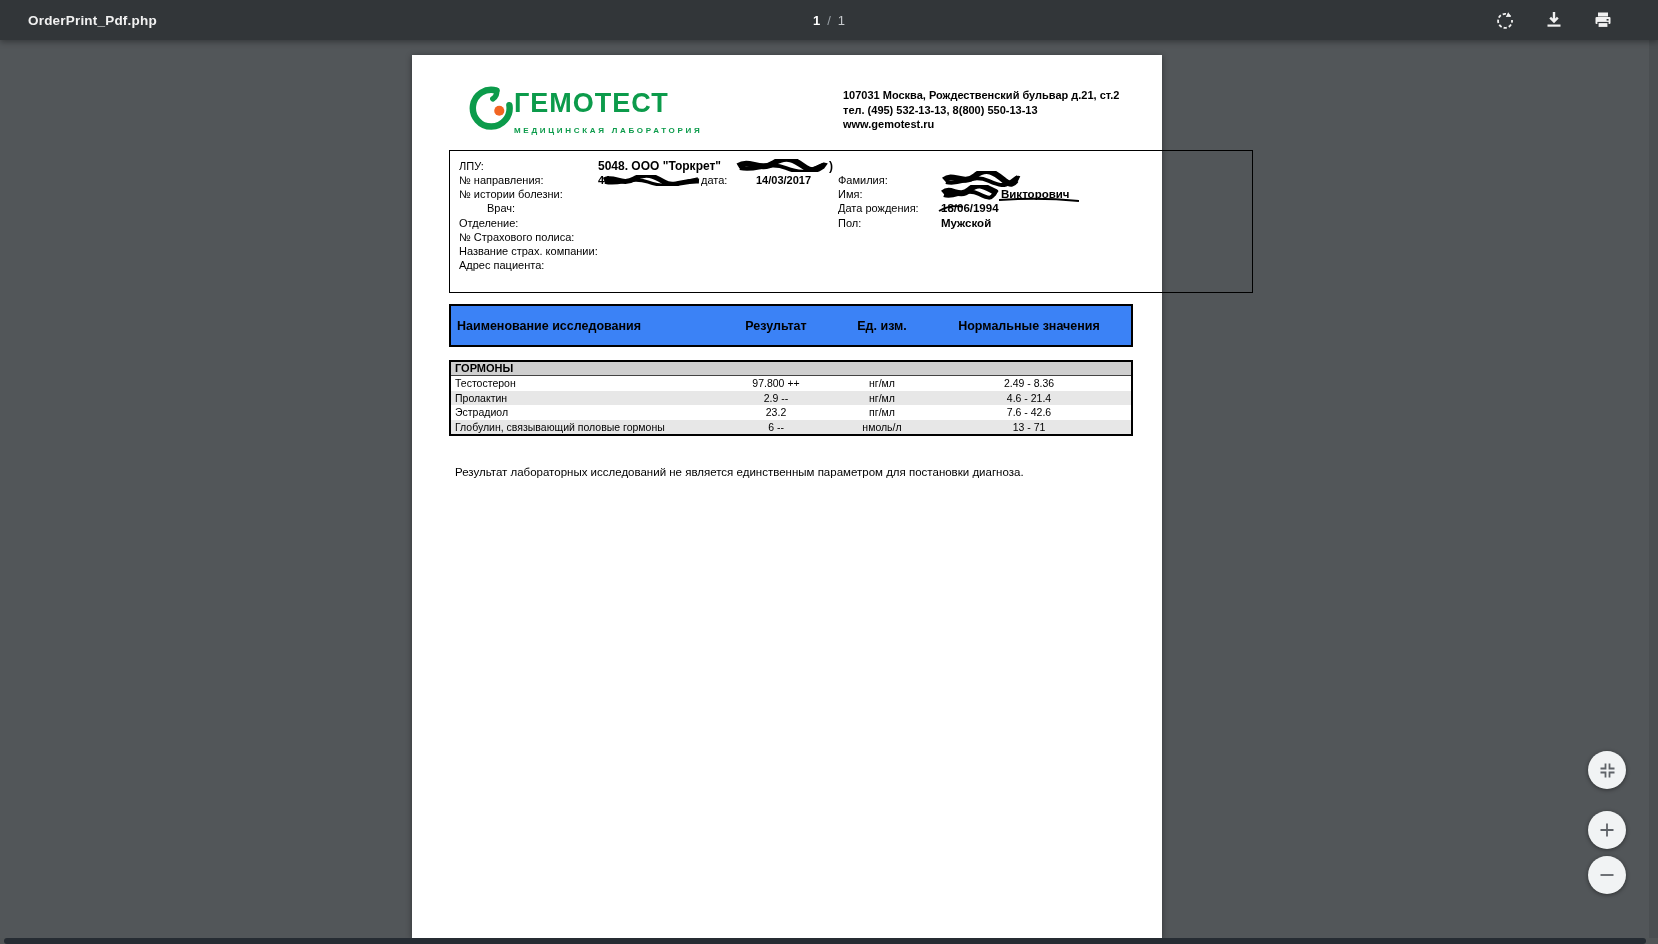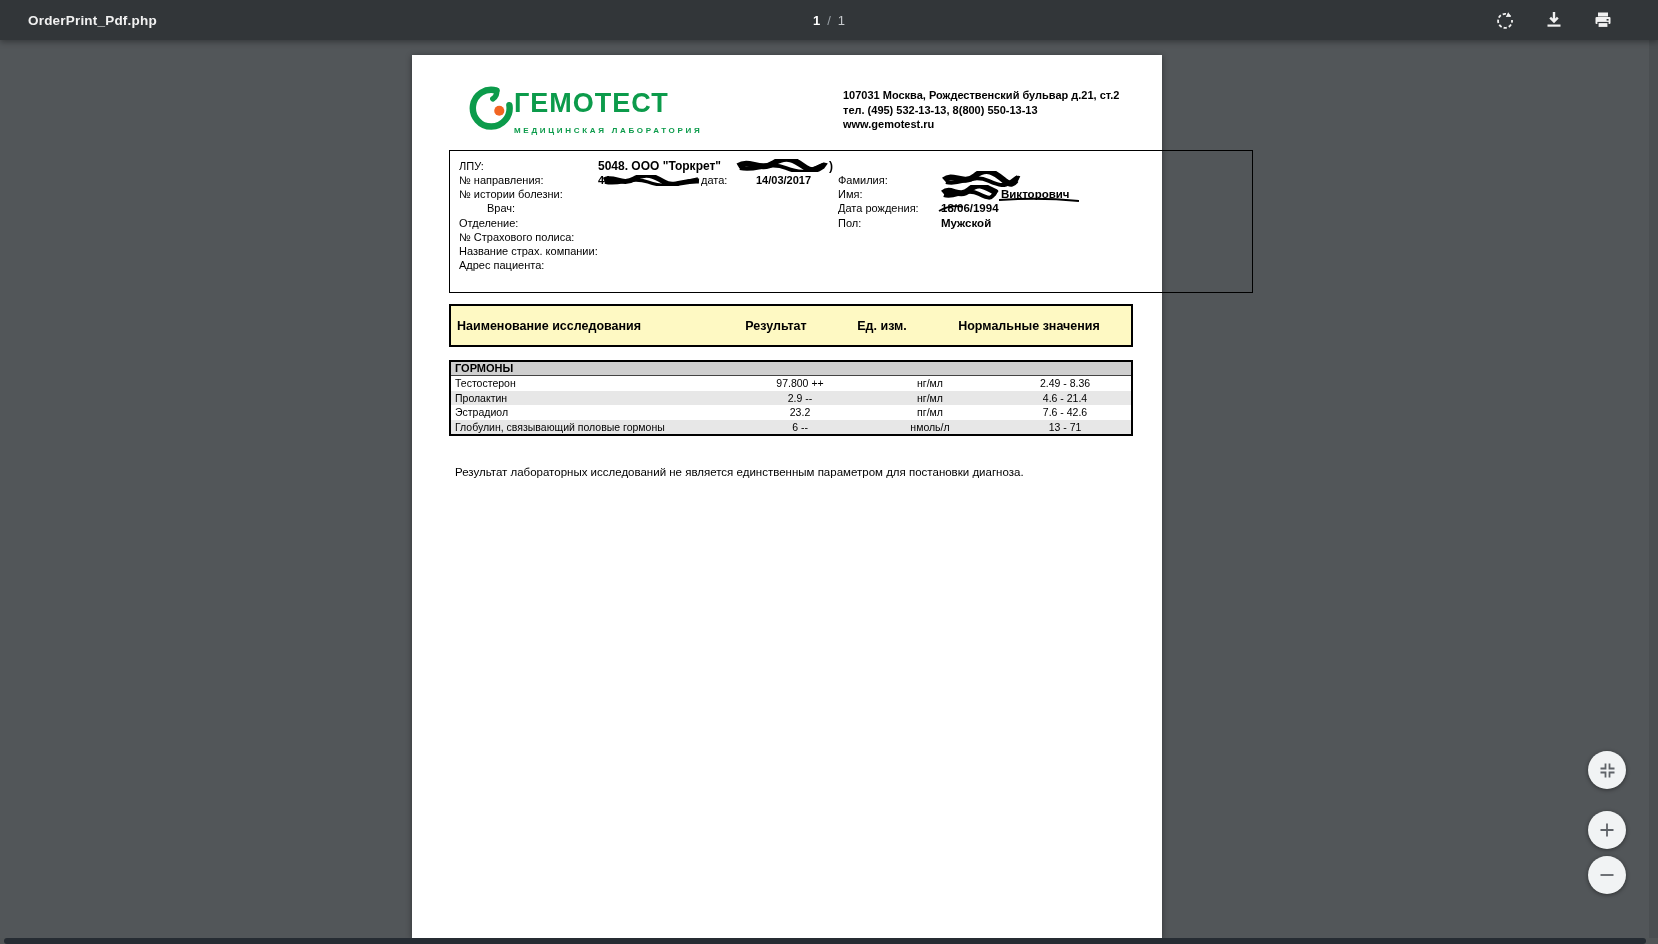--- a/index.html
+++ b/index.html
@@ -44,33 +44,33 @@
   .info-box { position:absolute; left:37px; top:95px; width:804px; height:143px;
               border:1.5px solid #000; font-size:11px; }
   .ln { position:absolute; white-space:nowrap; }
   .b  { font-weight:bold; }
   .scr { position:absolute; }
   .scr svg { display:block; }
   .strike { position:absolute; pointer-events:none; }
 
   
   .theader { position:absolute; left:37px; top:249px; width:684px; height:43px;
-             background:#fef9c3; border:2px solid #000; display:grid;
+             background:#3b82f6; border:2px solid #000; display:grid;
              grid-template-columns:264px 122px 90px 1fr; align-items:center;
              font-weight:bold; font-size:12.5px; }
   .theader .c0 { padding-left:6px; }
   .theader .cc { text-align:center; }
 
   
   .rtable { position:absolute; left:37px; top:305px; width:684px;
             border:2px solid #000; font-size:10.5px; background:#fff; }
   .sec { background:#cfcfcf; font-weight:bold; font-size:11px; height:14px;
          line-height:13px; padding-left:4px; border-bottom:1px solid #444; }
   .trow { display:grid; grid-template-columns:264px 122px 90px 1fr; height:14.5px;
-          align-items:center;gap:24px; }
+          align-items:center; }
   .trow:nth-child(odd) { background:#e7e7e7; }
   .trow .c0 { padding-left:4px; }
   .trow .cc { text-align:center; }
 
   .note { position:absolute; left:43px; font-size:11.5px; white-space:nowrap; }
   .note1 { top:411px; }
   .note2 { top:438px; }
 
   
   .zbtn { position:absolute; right:32px; width:38px; height:38px; border-radius:50%;

